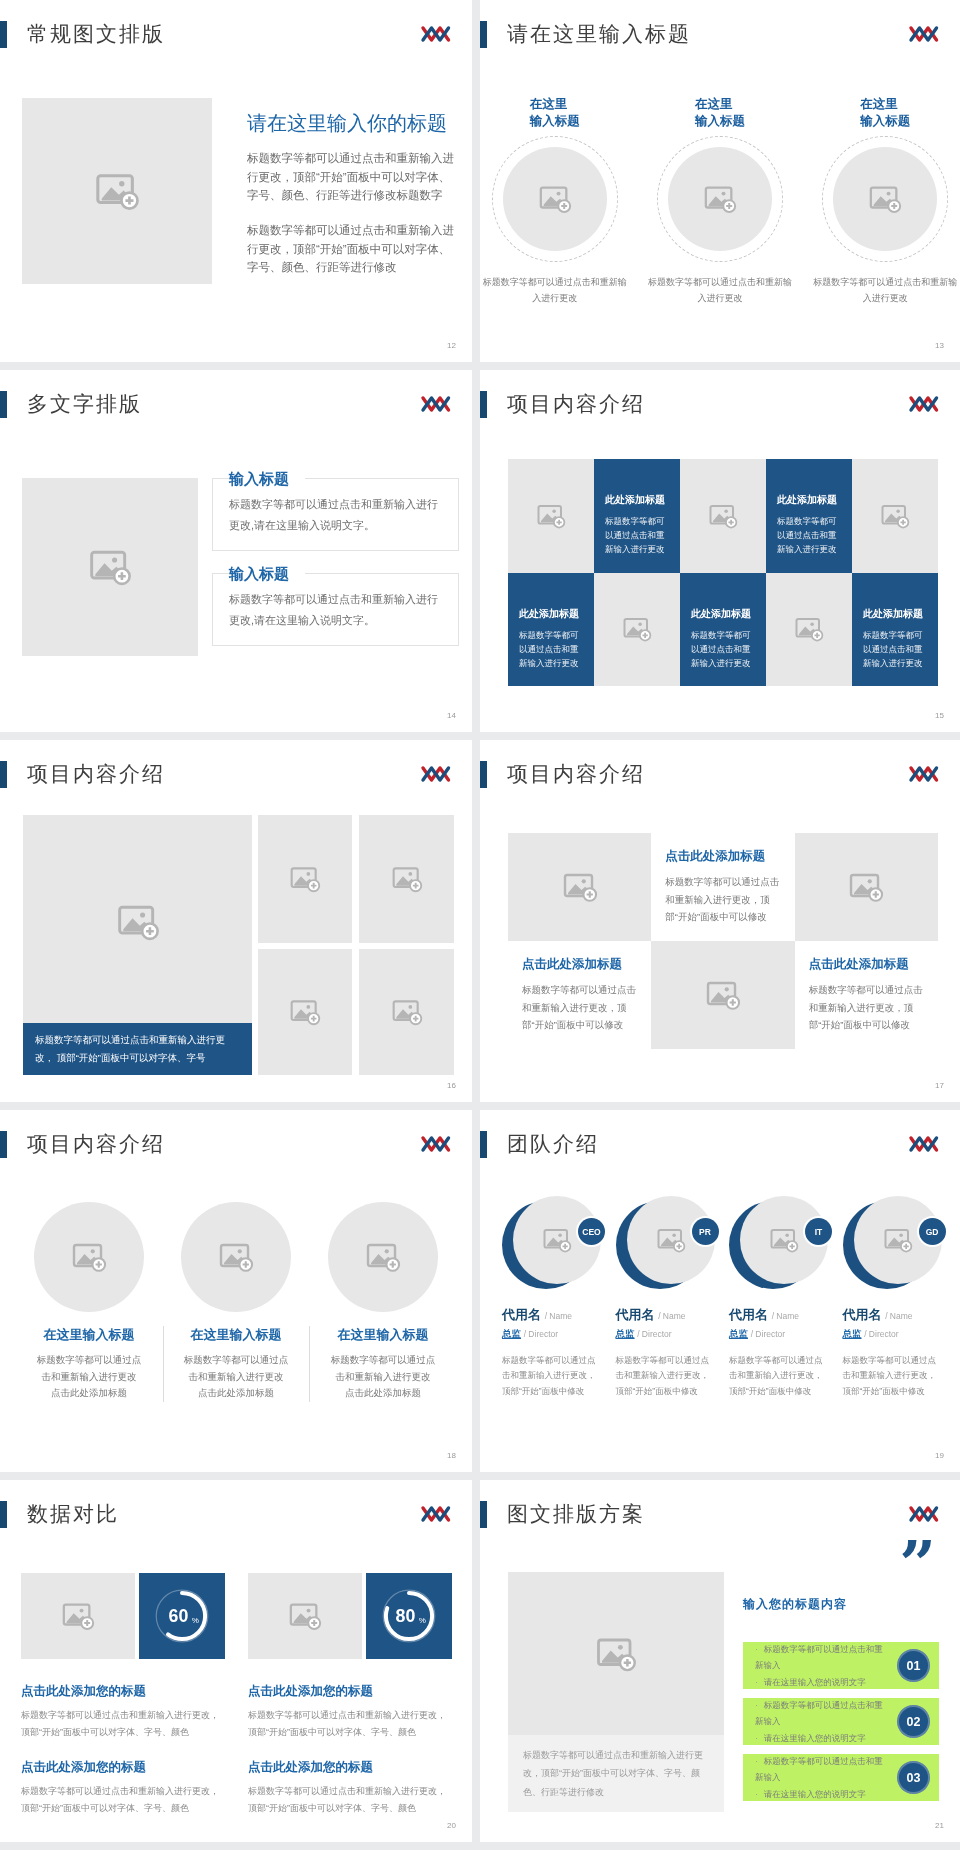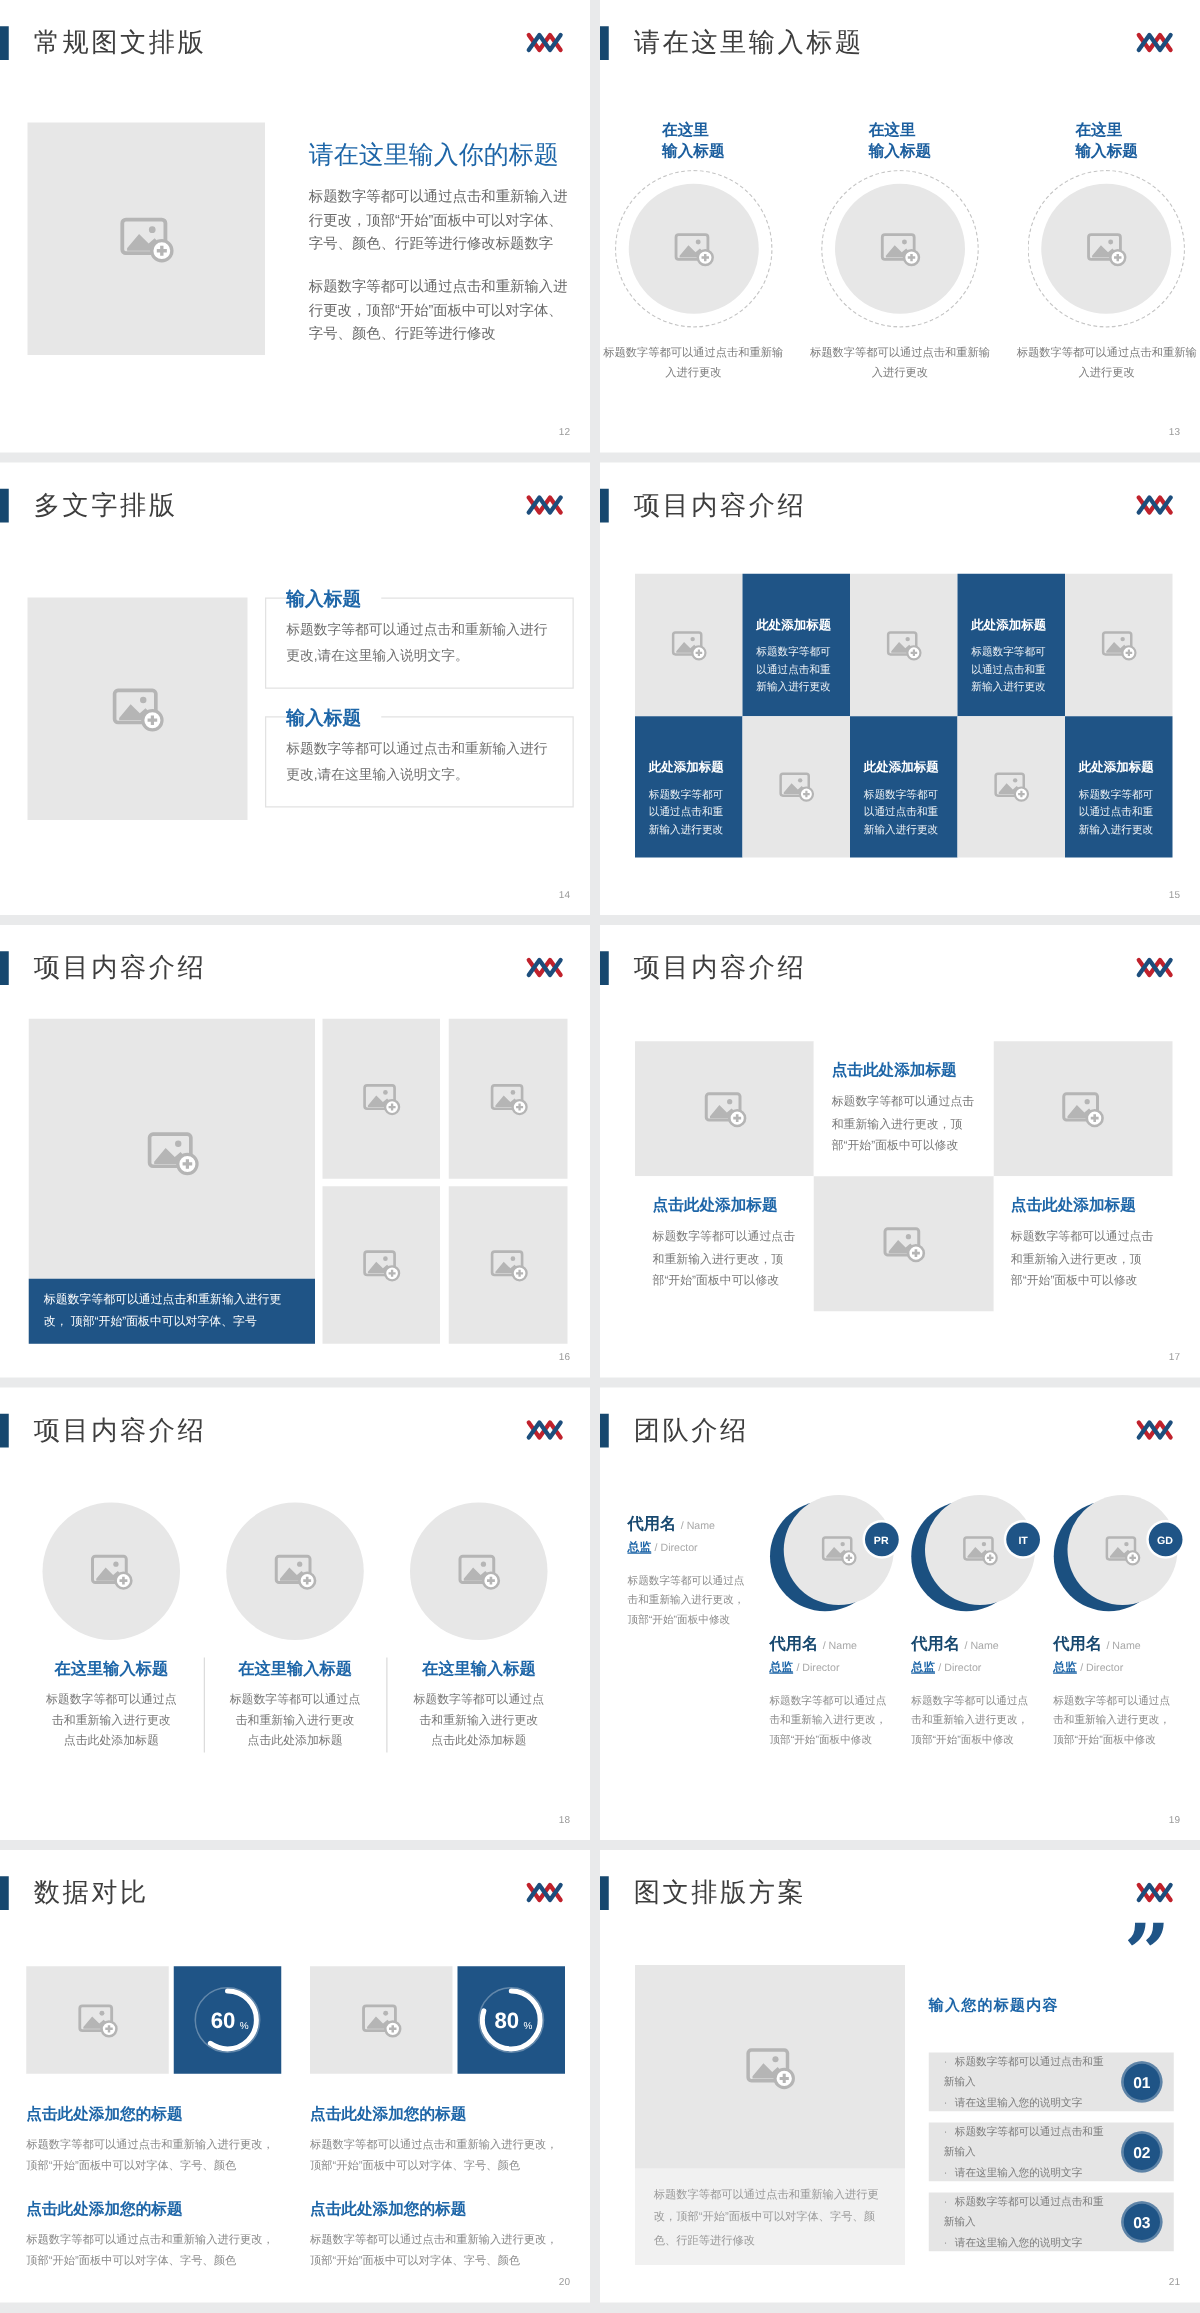--- a/index.html
+++ b/index.html
@@ -105,21 +105,21 @@
 
   
   .s21-left { position:absolute; left:28px; top:92px; width:216px; }
   .s21-limg { height:163px; }
   .s21-lcap { background:#f1f1f1; padding:11px 15px; font-size:9px; color:#9a9a9a; line-height:2.05; }
   .s21-quote { position:absolute; right:24px; top:52px; font-family:"DejaVu Serif","Liberation Serif",serif;
                font-size:64px; font-weight:bold; color:#1f5486; line-height:1; }
   .s21-h { position:absolute; left:263px; top:116px; width:196px; text-align:left;
            font-size:12px; font-weight:bold; color:#1e66a8; letter-spacing:1px; }
   .s21-list { position:absolute; left:263px; top:162px; width:196px; }
-  .s21-item { background:#e5e5e5; height:47px; margin-bottom:9px; display:flex; align-items:center; }
+  .s21-item { background:#bef264; height:47px; margin-bottom:9px; display:flex; align-items:center; }
   .s21-lines { flex:1; padding-left:12px; font-size:8.5px; color:#7d7d7d; line-height:1.95; }
   .s21-lines div::before { content:"·"; margin-right:6px; color:#9a9a9a; }
   .s21-num { width:33px; height:33px; border-radius:50%; background:#1f5486; color:#fff;
              font-size:12.5px; font-weight:bold; display:flex; align-items:center; justify-content:center;
              margin:0 9px 0 6px; box-shadow:inset 0 0 0 2px rgba(255,255,255,.28); flex:none; }
 </style>
 </head>
 <body>
 
 <svg width="0" height="0" style="position:absolute" aria-hidden="true">
@@ -428,20 +428,29 @@
   <div class="card">
     <div class="card-head">
       <span class="accent"></span>
       <span class="card-title">团队介绍</span>
       <svg class="logo">
           <use href="#logo-sym"></use>
         </svg>
     </div>
     <div class="s19-row">
       <div class="s19-m">
+        <div class="s19-fig">
+          <div class="s19-cres"></div>
+          <div class="ph s19-photo">
+              <svg class="ph-icon" width="30" height="30">
+                <use href="#imgph"></use>
+              </svg>
+            </div>
+          <div class="s19-badge">CEO</div>
+        </div>
         <div class="s19-name"><b>代用名</b> <span>/ Name</span></div>
         <div class="s19-role"><span class="u">总监</span> <span class="sfx">/ Director</span></div>
         <div class="s19-body">标题数字等都可以通过点击和重新输入进行更改，顶部“开始”面板中修改</div>
       </div>
       <div class="s19-m">
         <div class="s19-fig">
           <div class="s19-cres"></div>
           <div class="ph s19-photo">
               <svg class="ph-icon" width="30" height="30">
                 <use href="#imgph"></use>

